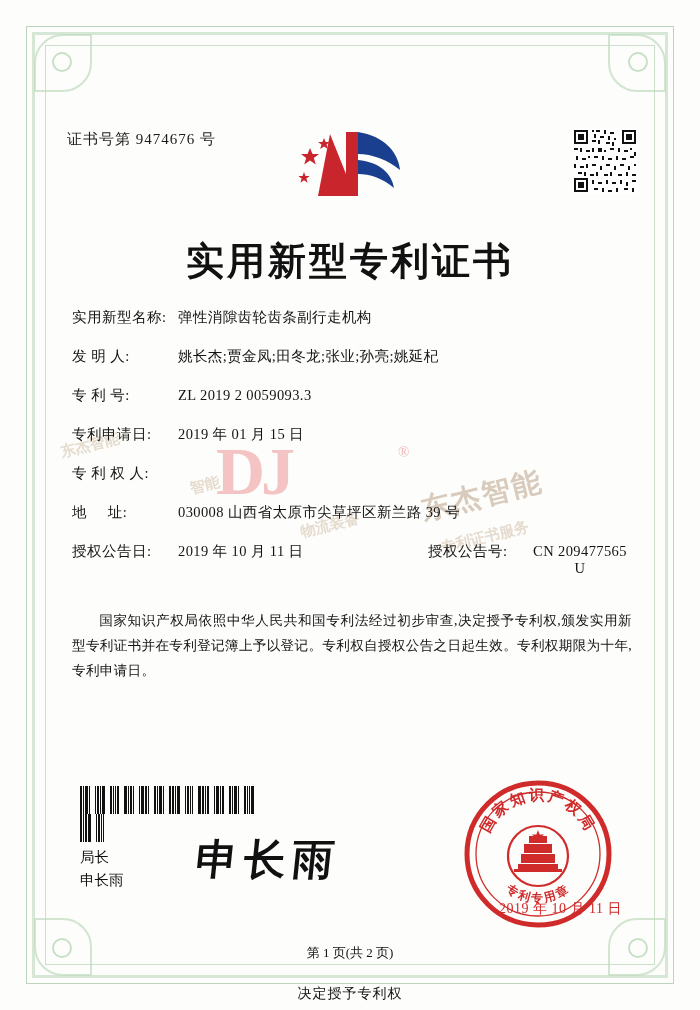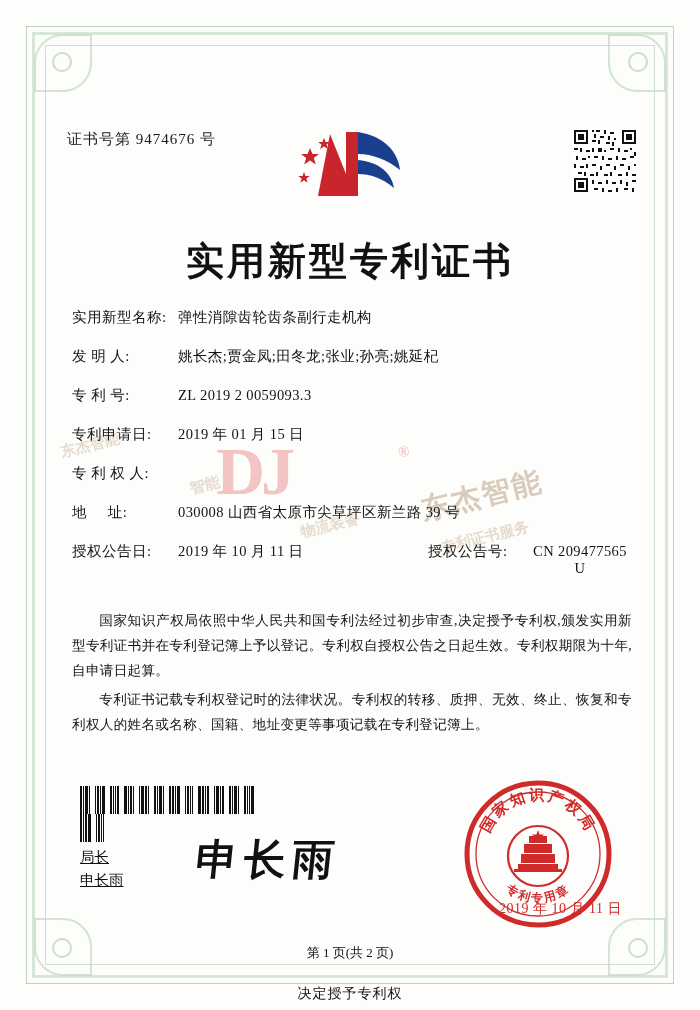--- a/index.html
+++ b/index.html
@@ -212,21 +212,20 @@
     vertical-align: top;
   }
 
   
   .sig-label {
     position: absolute;
     left: 80px; top: 846px;
     font-size: 14.5px;
     line-height: 23px;
     color: #111;
-    text-decoration: underline;
   }
   .sig-script {
     position: absolute;
     left: 196px; top: 832px;
     font-size: 42px;
     font-weight: bold;
     color: #111;
     font-family: "Liberation Serif", serif;
     letter-spacing: 6px;
     transform: skewX(-6deg);
@@ -415,22 +414,21 @@
     </div>
     <div class="field-row two-col">
       <div class="field-label">授权公告日:</div>
       <div class="field-value">2019 年 10 月 11 日</div>
       <div class="field-label2">授权公告号:</div>
       <div class="field-value2">CN 209477565 U</div>
     </div>
   </div>
 
   <div class="body-text">
-    <p>国家知识产权局依照中华人民共和国专利法经过初步审查,决定授予专利权,颁发实用新型专利证书并在专利登记簿上予以登记。专利权自授权公告之日起生效。专利权期限为十年,自申请日起算。</p>
-    <p>专利证书记载专利权登记时的法律状况。专利权的转移、质押、无效、终止、恢复和专利权人的姓名或名称、国籍、地址变更等事项记载在专利登记簿上。</p>
+    <p>国家知识产权局依照中华人民共和国专利法经过初步审查,决定授予专利权,颁发实用新型专利证书并在专利登记簿上予以登记。专利权自授权公告之日起生效。专利权期限为十年,专利申请日。</p>
   </div>
 
   <div class="barcode">
     <span style="width:2px"></span><span style="width:1px"></span><span style="width:3px"></span><span style="width:1px"></span>
     <span style="width:1px"></span><span style="width:2px"></span><span style="width:1px"></span><span style="width:3px"></span>
     <span style="width:2px"></span><span style="width:1px"></span><span style="width:1px"></span><span style="width:2px"></span>
     <span style="width:3px"></span><span style="width:1px"></span><span style="width:2px"></span><span style="width:1px"></span>
     <span style="width:1px"></span><span style="width:3px"></span><span style="width:2px"></span><span style="width:1px"></span>
     <span style="width:2px"></span><span style="width:1px"></span><span style="width:3px"></span><span style="width:1px"></span>
     <span style="width:2px"></span><span style="width:2px"></span><span style="width:1px"></span><span style="width:3px"></span>

